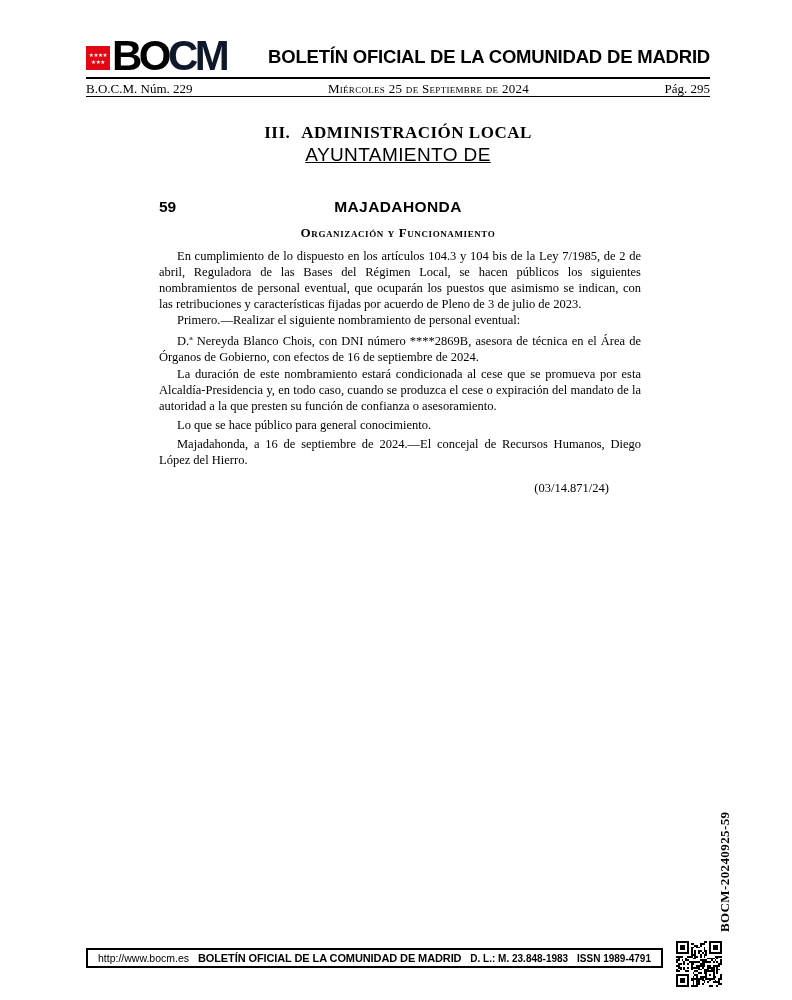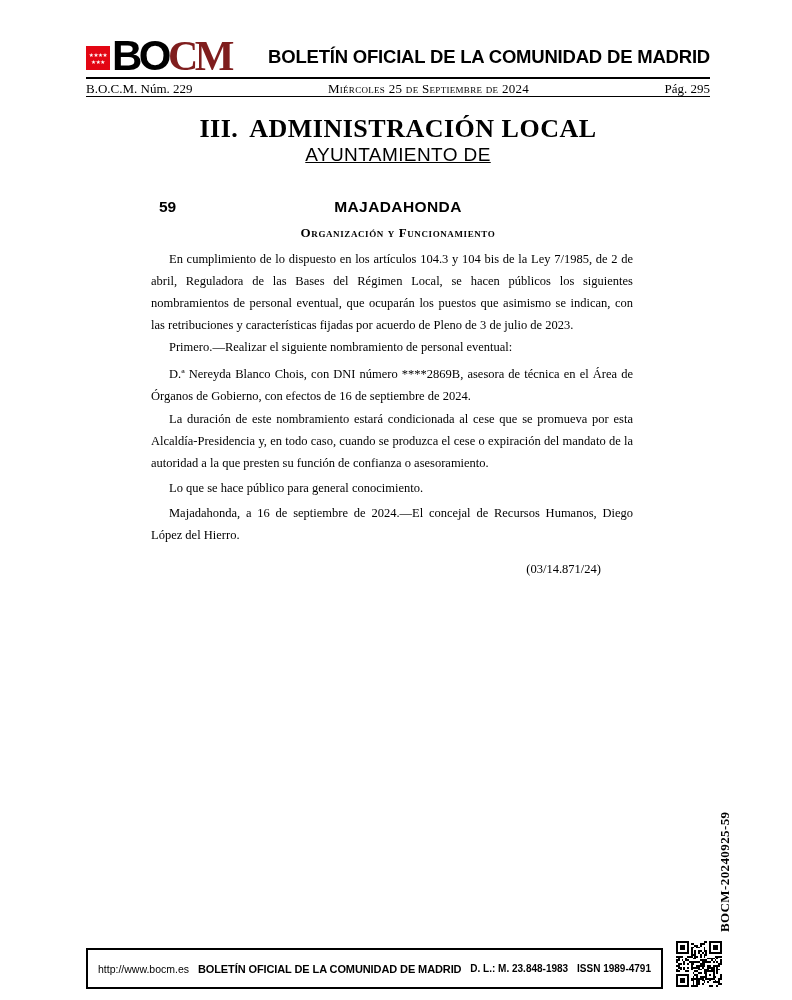--- a/index.html
+++ b/index.html
@@ -10,67 +10,67 @@
     color:#000; font-family:"Liberation Serif", serif; overflow:hidden;
   }
 
   
   .logo { position:absolute; left:86px; top:39px; display:flex; align-items:flex-start; }
   .flag { width:24px; height:24px; margin-top:7px; margin-right:2px; }
   .logo-text {
     font-family:"Liberation Sans", sans-serif; font-weight:bold;
     font-size:42px; line-height:34px; letter-spacing:-3.5px; white-space:nowrap;
   }
-  .logo-cm { color:#7f1d1d;font-family:Liberation Serif, serif; }
+  .logo-cm { color:#0f172a; }
   .masthead-title {
     position:absolute; top:46px; right:82px;
     font-family:"Liberation Sans", sans-serif; font-weight:bold;
     font-size:18.5px; letter-spacing:-0.2px; white-space:nowrap;
   }
   .rule { position:absolute; left:86px; width:624px; background:#000; }
   .rule-a { top:77px; height:2px; }
   .rule-b { top:96px; height:1px; }
   .issue-bar {
     position:absolute; left:86px; top:81px; width:624px;
     display:flex; align-items:baseline;
     font-weight:normal; font-size:13px;
   }
   .issue-date { flex:1; text-align:center; font-variant:small-caps; letter-spacing:0.3px; }
 
   
   .centered { position:absolute; left:86px; width:624px; text-align:center; }
-  .section-heading { top:114px; font-weight:bold; font-size:26px; letter-spacing:0.5px; }
+  .section-heading { top:123px; font-weight:bold; font-size:17px; letter-spacing:0.5px; }
   .section-heading .sec-num { margin-right:11px; }
   .muni-prefix { top:144px; font-family:"Liberation Sans", sans-serif; font-size:19px; letter-spacing:0.4px;text-decoration:underline; }
   .muni-name { top:198px; font-family:"Liberation Sans", sans-serif; font-weight:bold; font-size:15.5px; letter-spacing:0.4px; }
   .announce-num { position:absolute; left:159px; top:198px; font-family:"Liberation Sans", sans-serif; font-weight:bold; font-size:15.5px; }
   .category { top:225px; font-weight:bold; font-size:13px; font-variant:small-caps; letter-spacing:0.6px; }
 
   
   .bodycol {
-    position:absolute; left:151px; top:248px; width:482px;
-    font-size:12.5px; line-height:22px; text-align:justify;
+    position:absolute; left:159px; top:248px; width:482px;
+    font-size:12.5px; line-height:16px; text-align:justify;
   }
   .bodycol p { text-indent:18px; }
   .mt1 { margin-top:1px; } .mt3 { margin-top:3px; }
   .mt5 { margin-top:5px; } .mt6 { margin-top:0; }
   .sc { font-variant:small-caps; }
   .ref { text-align:right; text-indent:0; padding-right:32px; margin-top:12px; }
 
   
   .doc-code {
     position:absolute; left:717px; top:932px;
     transform:rotate(-90deg); transform-origin:0 0;
     font-family:"Liberation Serif", serif; font-weight:bold;
     font-size:13px; letter-spacing:0.4px; white-space:nowrap;
   }
 
   
   .footer-box {
-    position:absolute; left:86px; top:948px; width:577px; height:41px;
+    position:absolute; left:86px; top:948px; width:577px; height:20px;
     border:2px solid #000; display:flex; align-items:center;
     justify-content:space-between; padding:0 10px;
     font-family:"Liberation Sans", sans-serif; white-space:nowrap;
   }
   .f-url { font-size:10.5px; }
   .f-title { font-size:11px; font-weight:bold; letter-spacing:-0.1px; }
   .f-dl, .f-issn { font-size:10px; font-weight:bold; }
   .f-url a { color:#000; text-decoration:none; }
   .qr { position:absolute; left:676px; top:941px; width:46px; height:46px; }
 </style>

